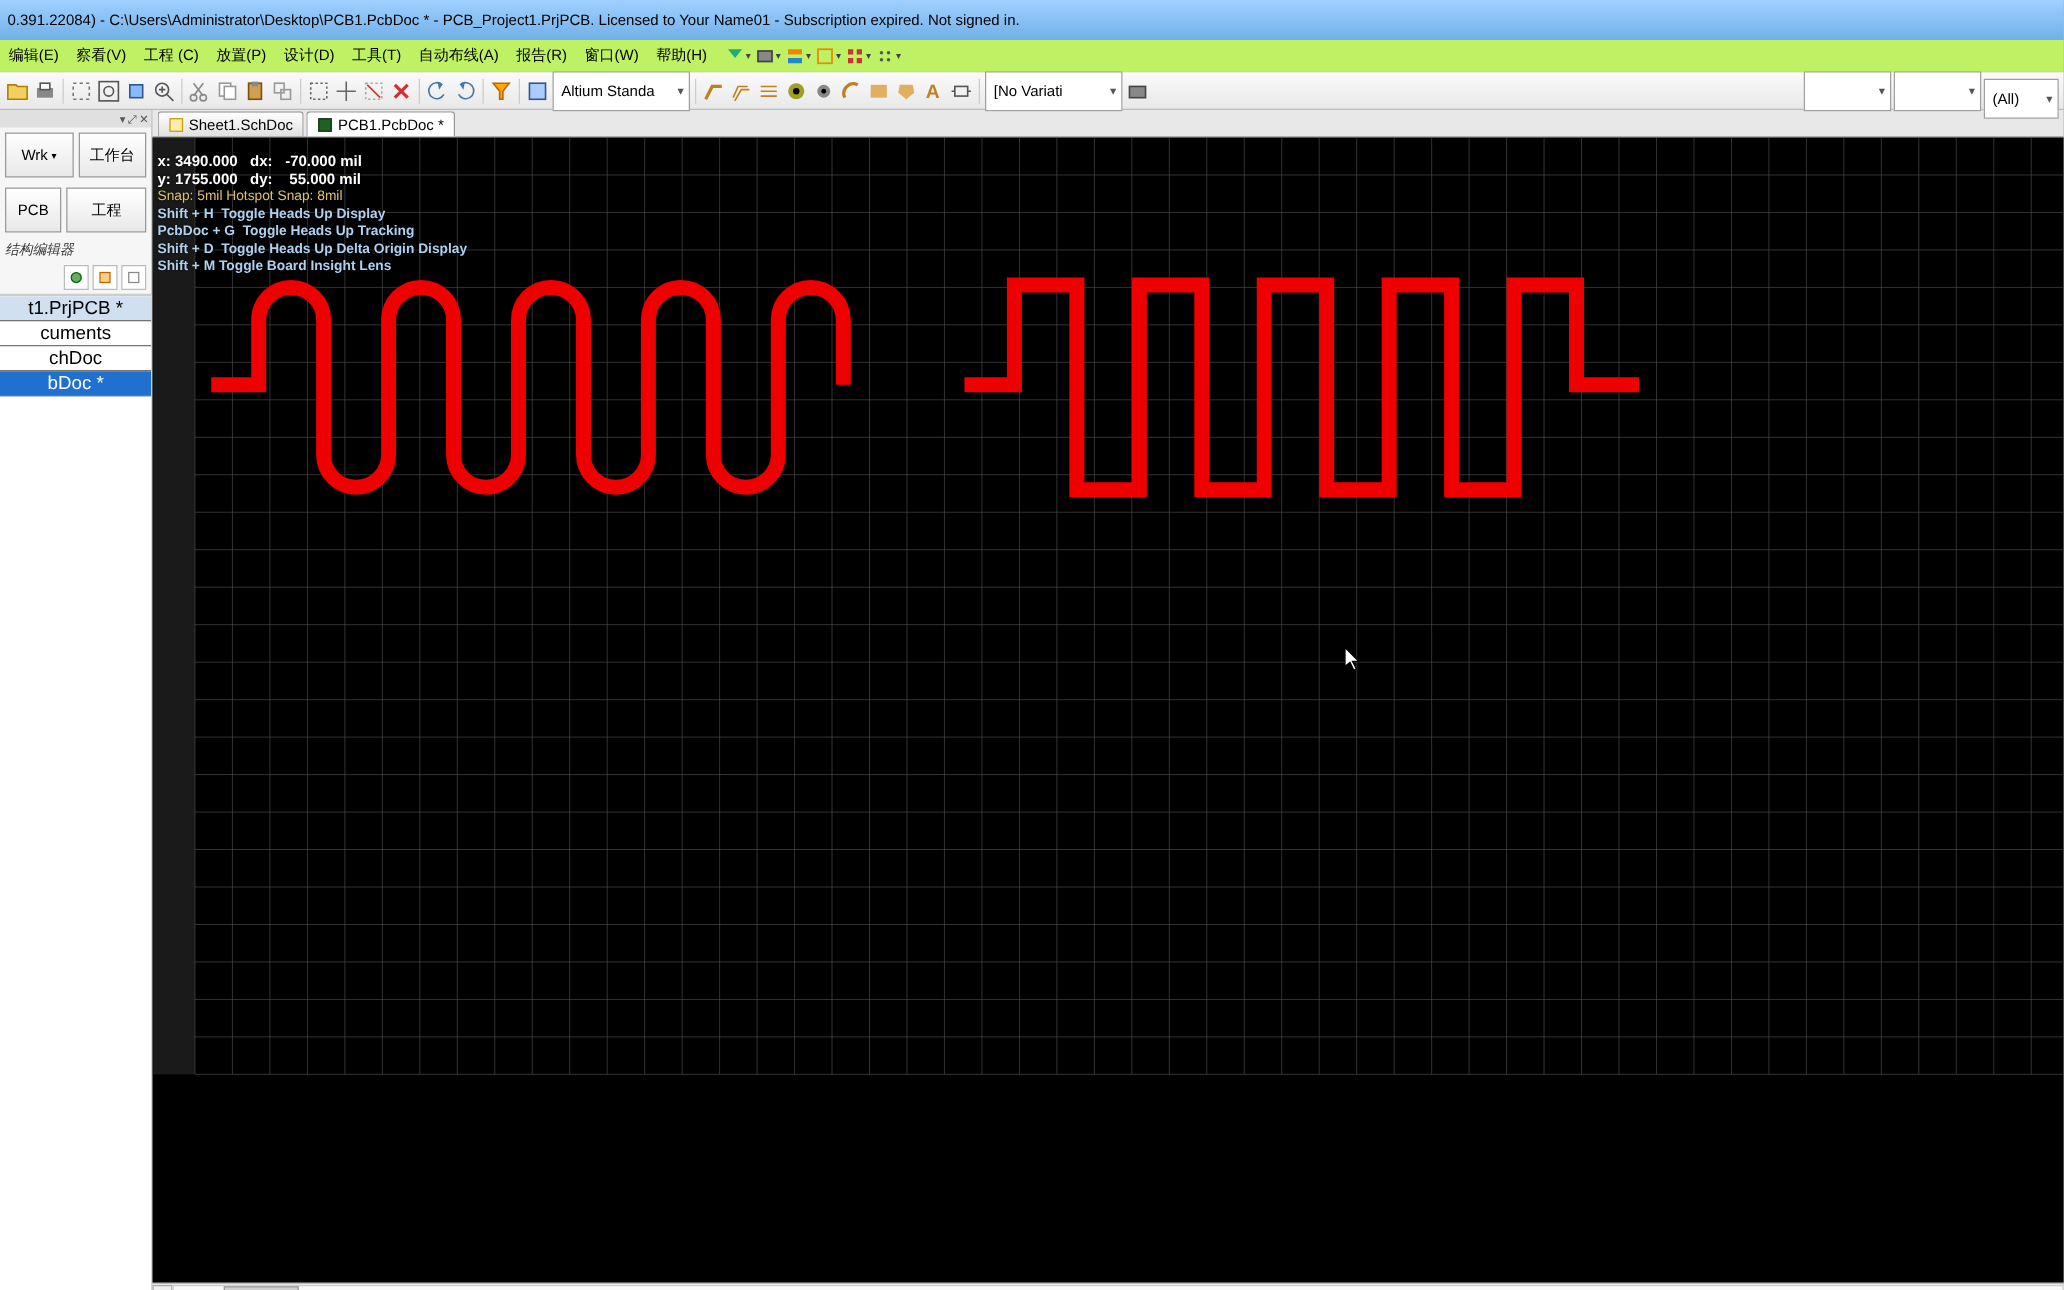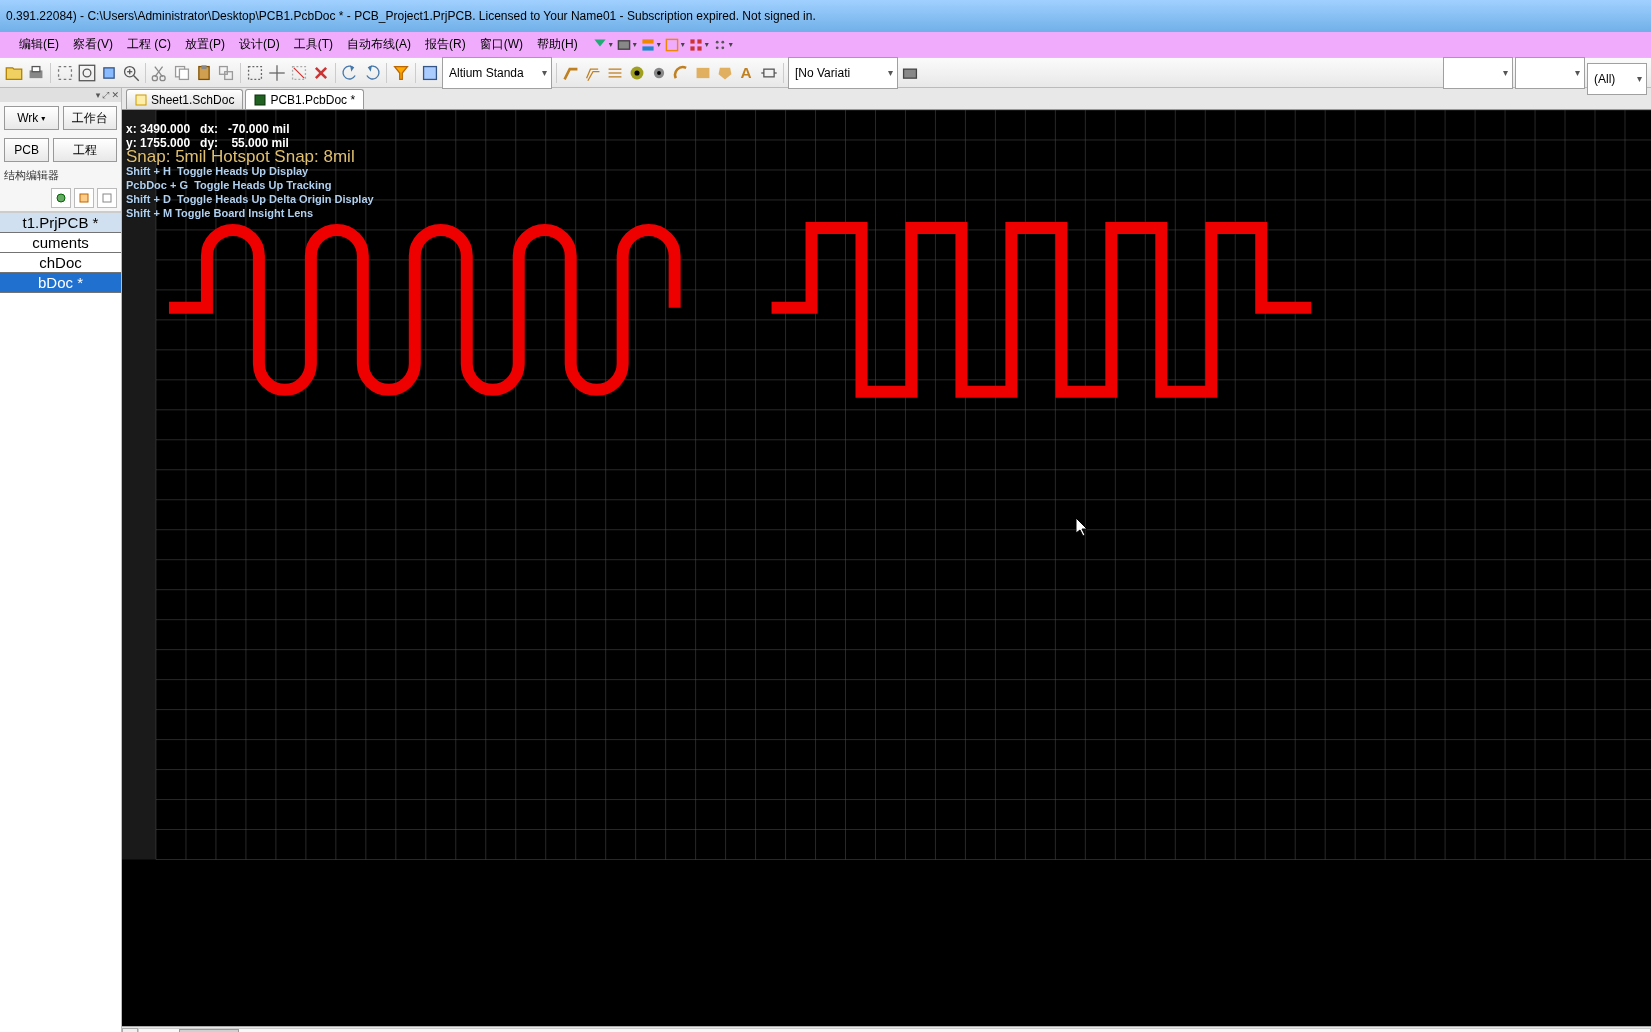--- a/index.html
+++ b/index.html
@@ -2,21 +2,21 @@
 <html><head>
 <meta charset="utf-8">
 <style>
 * { margin: 0; padding: 0; box-sizing: border-box; font-family: "Microsoft YaHei", Tahoma, Arial, sans-serif; font-size: 12px; }
 body { background: #f0f0f0; overflow: hidden; }
 
 
 .title-bar { height: 32px; background: linear-gradient(to bottom, #a0d0ff, #70b0e8); color: #000; padding: 2px 6px; white-space: nowrap; overflow: hidden; font-size: 13px; display: flex; align-items: center; }
 
 
-.menu-bar { height: 26px; background: #f0abfc; border-bottom: 1px solid #ccc; display: flex; align-items: center; padding: 0 12px; }
+.menu-bar { height: 26px; background: #bef264; border-bottom: 1px solid #ccc; display: flex; align-items: center; padding: 0 0; }
 .menu-item { padding: 3px 7px; cursor: default; white-space: nowrap; }
 .menu-spacer { flex: 1; }
 .menu-icon-group { display: flex; align-items: center; gap: 2px; padding: 0 6px; }
 .menu-ico { width: 18px; height: 18px; display: flex; align-items: center; justify-content: center; cursor: default; }
 .menu-ico svg { width: 14px; height: 14px; }
 .dd-arrow { font-size: 8px; color: #444; margin-left: -2px; }
 
 
 .toolbar { height: 30px; background: linear-gradient(to bottom, #fbfbfb, #e8e8e8); border-bottom: 1px solid #bbb; display: flex; align-items: center; padding: 0 4px; gap: 2px; }
 .tb-btn { width: 20px; height: 20px; display: flex; align-items: center; justify-content: center; cursor: default; border: 1px solid transparent; }
@@ -27,23 +27,23 @@
 .tb-combo.tiny { min-width: 60px; margin-top: 12px; }
 
 
 .main { display: flex; height: calc(100vh - 78px); }
 
 
 .left-panel { width: 122px; background: #f6f6f6; border-right: 1px solid #bbb; display: flex; flex-direction: column; }
 .panel-header-bar { height: 14px; background: #e0e0e0; display: flex; justify-content: flex-end; align-items: center; padding: 0 2px; gap: 2px; }
 .panel-header-bar span { font-size: 9px; cursor: default; color: #555; }
 .panel-btns { display: flex; gap: 4px; padding: 4px; }
-.panel-btn { flex: 1; height: 24px; border: 1px solid #999; background: linear-gradient(to bottom, #fff, #e8e8e8); display: flex; align-items: center; justify-content: center; font-size: 11px; cursor: default; position: relative; }
+.panel-btn { flex: 1; height: 36px; border: 1px solid #999; background: linear-gradient(to bottom, #fff, #e8e8e8); display: flex; align-items: center; justify-content: center; font-size: 11px; cursor: default; position: relative; }
 .panel-btn.dd::after { content: "▾"; font-size: 8px; margin-left: 3px; }
-.panel-label { padding: 2px 4px; font-size: 11px; color: #333; }
+.panel-label { padding: 2px 4px; font-size: 11px; color: #333; font-style: italic; }
 .panel-icons { display: flex; justify-content: flex-end; gap: 3px; padding: 3px 4px; border-bottom: 1px solid #ccc; }
 .pi { width: 20px; height: 20px; border: 1px solid #bbb; background: #fff; display: flex; align-items: center; justify-content: center; cursor: default; }
 .tree { flex: 1; background: #fff; border-top: 1px solid #ccc; overflow: hidden; }
 .tree-item { padding: 1px 2px; font-size: 15px; white-space: nowrap; overflow: hidden; border-bottom: 1px solid #737373; cursor: default; text-align: center; }
 .tree-item.sel-proj { background: #d0e0f0; }
 .tree-item.sel-active { background: #2070d0; color: #fff; }
 
 
 .editor-area { flex: 1; display: flex; flex-direction: column; background: #aaa; }
 .doc-tabs { height: 22px; background: #e8e8e8; display: flex; align-items: flex-end; padding: 0 4px; border-bottom: 1px solid #999; gap: 2px; }
@@ -54,21 +54,21 @@
 
 .canvas-wrap { flex: 1; position: relative; background: #000; overflow: hidden; }
 .canvas { position: absolute; inset: 0; }
 .grid-line { stroke: #505050; stroke-width: 0.5; }
 .trace { stroke: #ee0000; stroke-width: 12; fill: none; stroke-linecap: butt; }
 
 
 .hud { position: absolute; top: 12px; left: 4px; color: #fff; font-family: "Courier New", monospace; font-size: 12px; line-height: 14px; pointer-events: none; text-shadow: 0 0 2px #000; }
 .hud-line { white-space: pre; }
 .hud .coord { color: #fff; font-weight: bold; }
-.hud .snap { color: #e0c070; font-size: 17px; }
+.hud .snap { color: #e0c070; font-size: 11px; }
 .hud .hint { color: #b0d0f0; font-size: 11px; font-weight: bold; }
 
 
 .hscroll { height: 16px; background: #e8e8e8; border-top: 1px solid #aaa; display: flex; align-items: center; }
 .sb-btn { width: 16px; height: 14px; background: #f0f0f0; border: 1px solid #aaa; display: flex; align-items: center; justify-content: center; font-size: 9px; cursor: default; }
 .sb-track { flex: 1; height: 14px; background: #f8f8f8; border: 1px solid #ccc; position: relative; }
 .sb-thumb { position: absolute; left: 40px; width: 60px; top: 0; bottom: 0; background: #d0d0d0; border: 1px solid #999; }
 
 
 .fake-cursor { position: absolute; width: 14px; height: 20px; pointer-events: none; }

